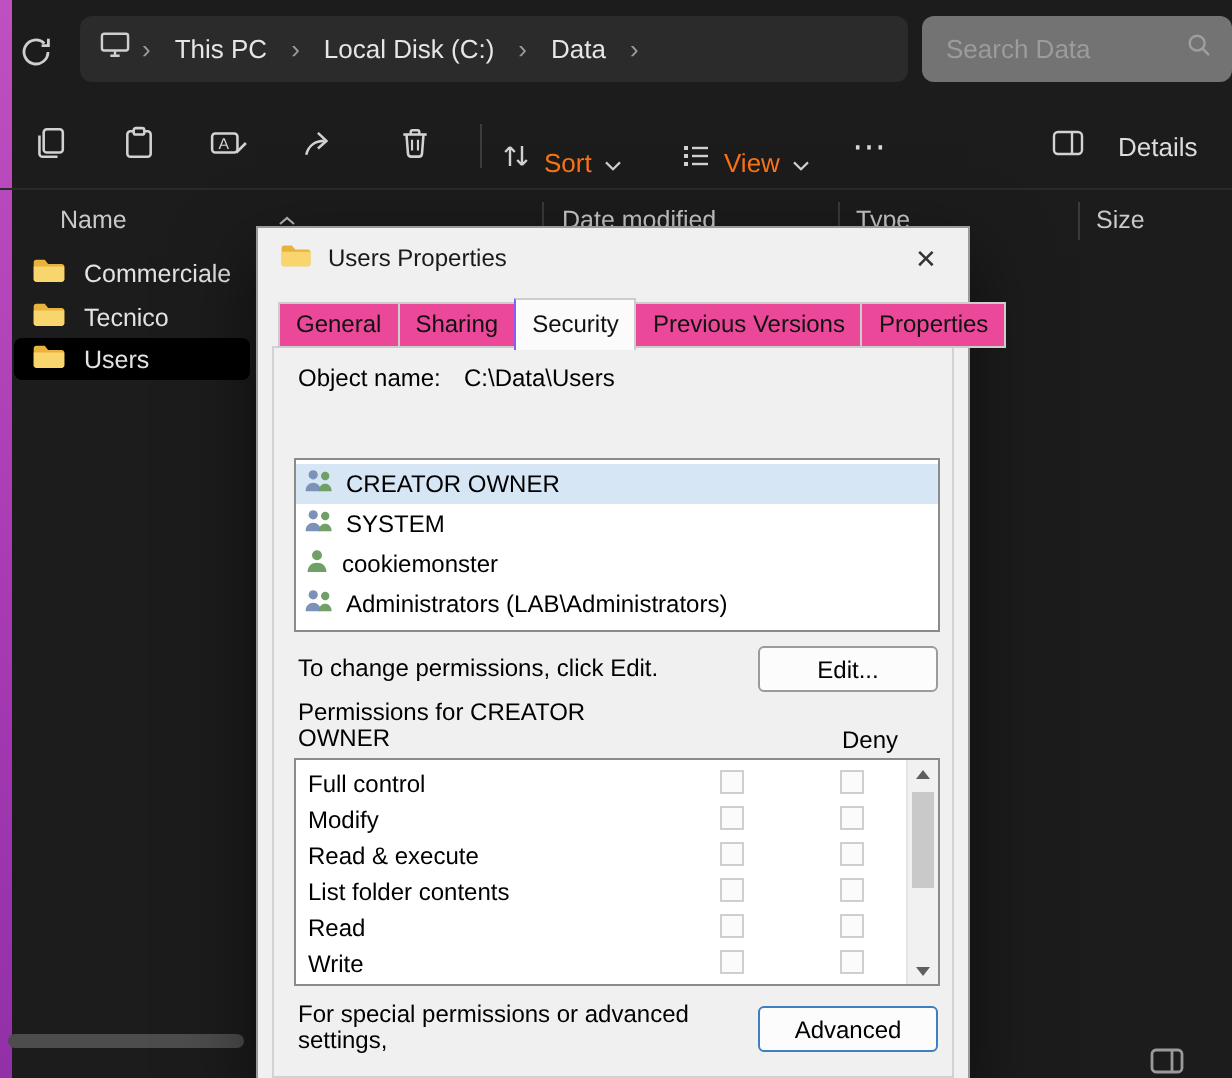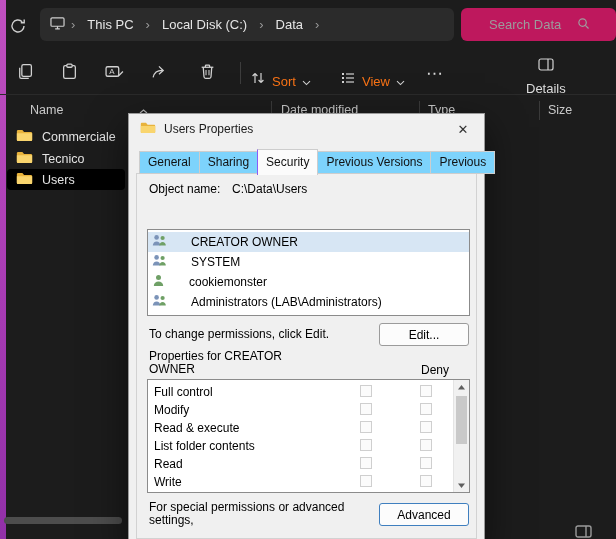--- a/index.html
+++ b/index.html
@@ -10,30 +10,30 @@
 
   
   .accent-strip{position:absolute;left:0;top:0;width:6px;height:539px;
     background:linear-gradient(180deg,#c050c0 0%,#a83bb4 55%,#9230a8 100%);}
 
   
   .refresh-btn{position:absolute;left:7px;top:16px;width:22px;height:22px;background:none;border:none;padding:0;display:flex;align-items:center;justify-content:center;}
   .addressbar{position:absolute;left:40px;top:8px;width:414px;height:33px;background:#2b2b2b;border-radius:6px;display:flex;align-items:center;padding:0 10px;gap:4px;}
   .crumb-btn{background:none;border:none;color:#e6e6e6;font-size:13px;padding:2px 6px;border-radius:4px;}
   .chev{color:#9a9a9a;font-size:13px;padding:0 2px;}
-  .searchbox{position:absolute;left:461px;top:8px;width:155px;height:33px;background:#be185d;border-radius:6px;display:flex;align-items:center;padding:0 26px;}
+  .searchbox{position:absolute;left:461px;top:8px;width:155px;height:33px;background:#737373;border-radius:6px;display:flex;align-items:center;padding:0 10px;}
   .searchbox input{flex:1;min-width:0;background:transparent;border:none;outline:none;color:#cfcfcf;font-size:13px;font-family:inherit;}
   .searchbox input::placeholder{color:#9c9c9c;}
 
   
   .icon-btn{position:absolute;top:57px;width:32px;height:32px;display:flex;align-items:center;justify-content:center;background:none;border:none;padding:0;border-radius:4px;}
   .tb-sep{position:absolute;left:240px;top:62px;width:1px;height:22px;background:#3d3d3d;}
   .tool-group{position:absolute;top:57px;height:32px;display:flex;align-items:flex-end;gap:6px;color:#f97316;font-size:13px;background:none;border:none;padding:0 4px;border-radius:4px;}
   .more-btn{position:absolute;left:420px;top:57px;width:30px;height:32px;background:none;border:none;color:#d8d8d8;font-size:17px;letter-spacing:1px;}
-  .details-btn{position:absolute;left:520px;top:57px;height:32px;display:flex;align-items:center;gap:7px;color:#dcdcdc;font-size:13px;background:none;border:none;flex-direction:column;}
+  .details-btn{position:absolute;left:520px;top:57px;height:32px;display:flex;align-items:center;gap:17px;color:#dcdcdc;font-size:13px;background:none;border:none;}
   .toolbar-divider{position:absolute;left:0;top:94px;width:616px;height:1px;background:#2a2a2a;}
 
   
   .hdr-label{position:absolute;top:103px;color:#c9c9c9;font-size:12.5px;}
   .sort-caret{position:absolute;left:139px;top:100px;}
   .vsep{position:absolute;top:101px;width:1px;height:19px;background:#3a3a3a;}
 
   
   .file-row{position:absolute;left:7px;width:118px;height:21px;display:flex;align-items:center;gap:9px;padding-left:9px;color:#e3e3e3;font-size:12.5px;border-radius:4px;}
   .file-row.selected{background:#000000;}
@@ -41,28 +41,28 @@
   
   .hscroll{position:absolute;left:4px;top:517px;width:118px;height:7px;background:#4d4d4d;border-radius:4px;}
   .corner-icon{position:absolute;left:575px;top:524px;}
 
   
   .dialog{position:absolute;left:128px;top:113px;width:357px;height:432px;background:#f0f0f0;border:1px solid #9a9a9a;box-shadow:0 14px 36px rgba(0,0,0,.55);z-index:20;color:#000;font-size:12px;}
   .dlg-titlebar{position:absolute;left:0;top:0;right:0;height:30px;display:flex;align-items:center;padding:0 6px 0 11px;}
   .dlg-title{font-size:12px;color:#1a1a1a;margin-left:8px;}
   .dlg-close{margin-left:auto;width:30px;height:24px;background:none;border:none;font-size:13px;color:#333;}
   .tabstrip{position:absolute;left:10px;top:38px;height:22px;display:flex;align-items:flex-end;z-index:3;}
-  .tab{background:#7dd3fc;border:1px solid #cdcdcd;border-left:none;padding:3px 8px 4px;font-size:12px;color:#111;white-space:nowrap;}
+  .tab{background:#ec4899;border:1px solid #cdcdcd;border-left:none;padding:3px 8px 4px;font-size:12px;color:#111;white-space:nowrap;}
   .tab:first-child{border-left:1px solid #cdcdcd;}
   .tab.active{background:#fbfbfb;position:relative;top:1px;margin-top:-3px;padding-top:5px;padding-bottom:6px;border-left:1px solid #8b5cf6;margin-left:-1px;border-bottom:none;z-index:4;}
   .page{position:absolute;left:7px;right:7px;top:59px;bottom:5px;background:#f0f0f0;border:1px solid #d2d2d2;}
   .dlg-label{position:absolute;font-size:12px;color:#000;}
   .listbox{position:absolute;background:#ffffff;border:1px solid #8b8b8b;}
   .grp-rows{padding-top:2px;}
-  .grp-row{display:flex;align-items:center;gap:24px;height:20px;padding-left:4px;font-size:12px;}
+  .grp-row{display:flex;align-items:center;gap:6px;height:20px;padding-left:4px;font-size:12px;}
   .grp-row.selected{background:#d7e6f4;}
   .perm-rows{padding-top:3px;}
   .perm-row{position:relative;height:18px;line-height:18px;padding-left:6px;font-size:12px;}
   .cb{position:absolute;top:2px;width:12px;height:12px;border:1px solid #cfcfcf;background:#fbfbfb;}
   .cb.allow{left:212px;}
   .cb.deny{left:272px;}
   .scrollbar{position:absolute;top:0;right:0;bottom:0;width:16px;background:#f1f1f1;border-left:1px solid #e4e4e4;}
   .scroll-arrow{position:absolute;left:0;width:100%;height:14px;display:flex;align-items:center;justify-content:center;}
   .scroll-arrow.down{bottom:0;}
   .scroll-thumb{position:absolute;left:2px;right:2px;top:16px;height:48px;background:#c9c9c9;}
@@ -228,21 +228,21 @@
           </svg></span>
       <span class="dlg-title">Users Properties</span>
       <button class="dlg-close">✕</button>
     </div>
 
     <div class="tabstrip">
       <button class="tab">General</button>
       <button class="tab">Sharing</button>
       <button class="tab active">Security</button>
       <button class="tab">Previous Versions</button>
-      <button class="tab">Previous</button>
+      <button class="tab">Properties</button>
     </div>
 
     <div class="page"></div>
 
     <span class="dlg-label" style="left:20px;top:68px;">Object name:</span>
     <span class="dlg-label" style="left:103px;top:68px;">C:\Data\Users</span>
 
 
     <div class="listbox grp-rows" style="left:18px;top:115px;width:323px;height:87px;">
       <div class="grp-row selected">
@@ -278,21 +278,21 @@
               <path d="M7.4 11.6c0-2.4 1.5-3.7 3.2-3.7s3.2 1.3 3.2 3.7z" fill="#6fa066"></path>
             </svg></span>
         <span>Administrators (LAB\Administrators)</span>
       </div>
     </div>
 
     <span class="dlg-label" style="left:20px;top:213px;">To change permissions, click Edit.</span>
     <button class="btn" style="left:250px;top:209px;">Edit...</button>
 
     <span class="dlg-label two-line" style="left:20px;top:236px;width:180px;">
-        <span>Properties for CREATOR</span>
+        <span>Permissions for CREATOR</span>
         <span>OWNER</span>
       </span>
     <span class="dlg-label" style="left:232px;top:249px;margin-top:24px;">Allow</span>
     <span class="dlg-label" style="left:292px;top:249px;">Deny</span>
 
     <div class="listbox perm-rows" style="left:18px;top:265px;width:323px;height:114px;">
       <div class="perm-row">
         <span>Full control</span>
         <span class="cb allow"></span><span class="cb deny"></span>
       </div>

